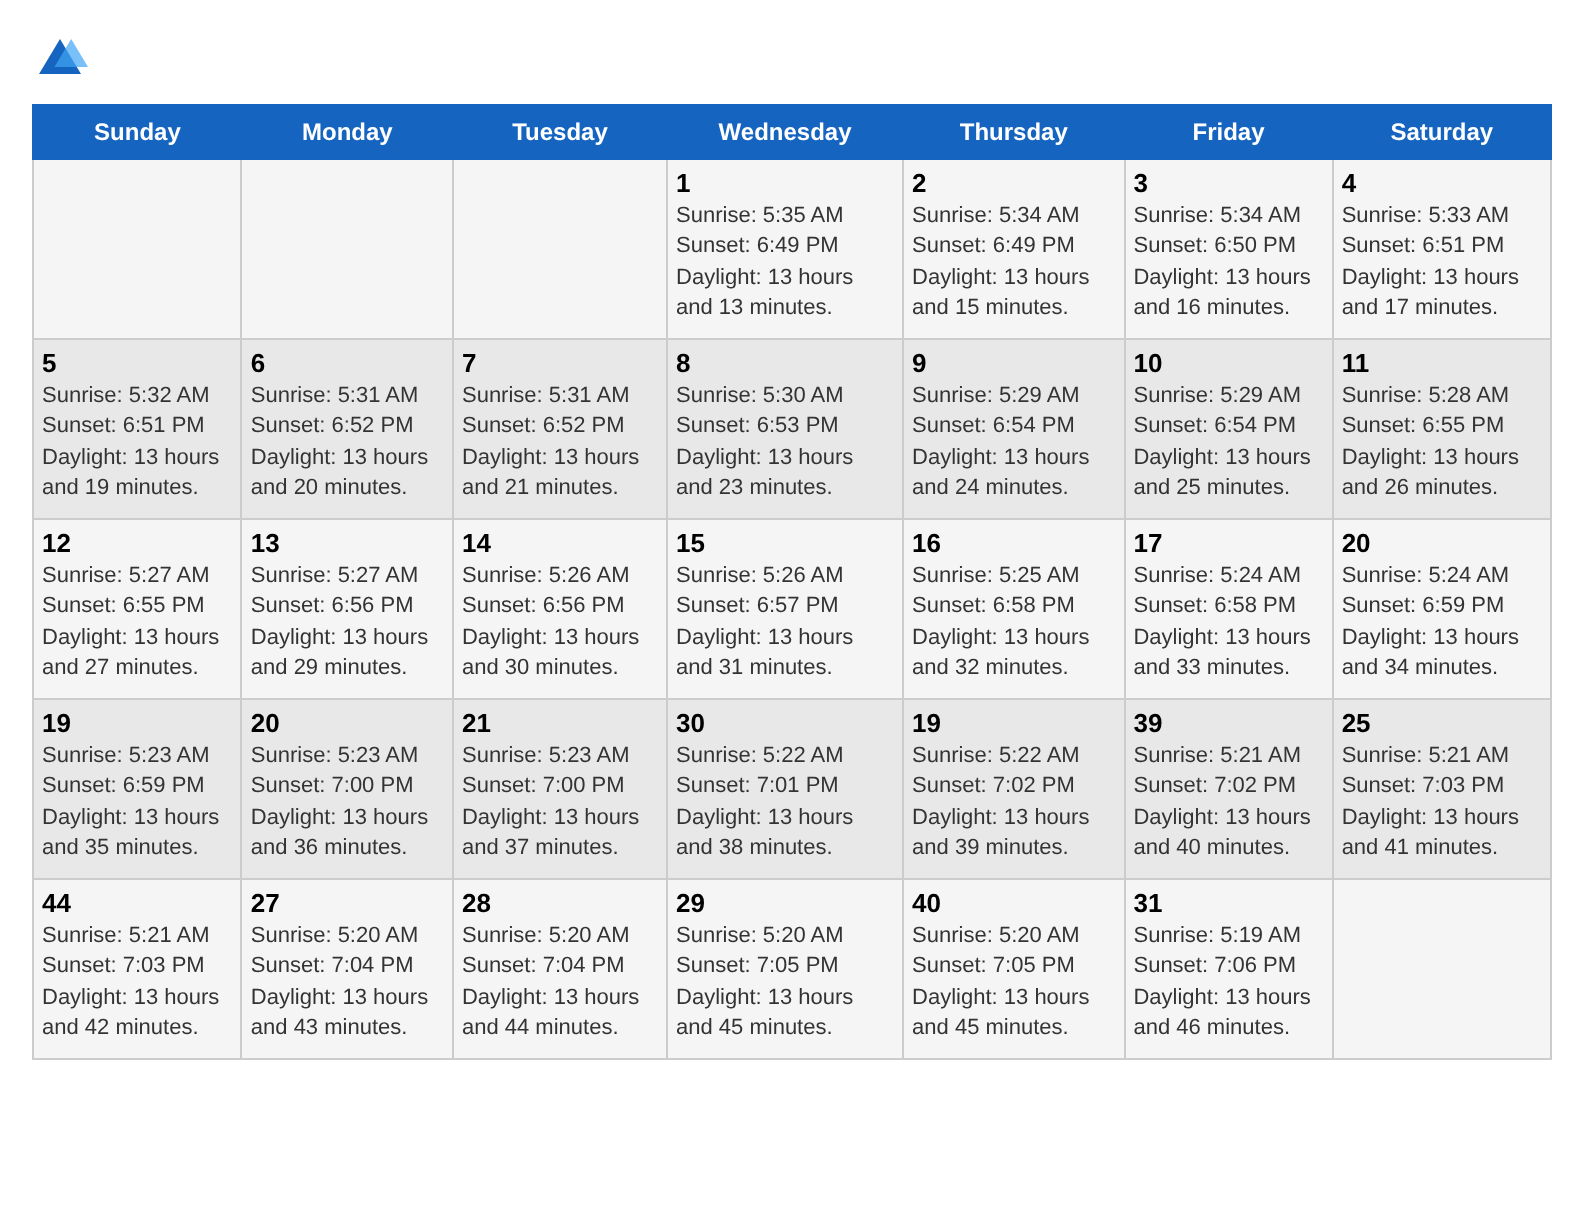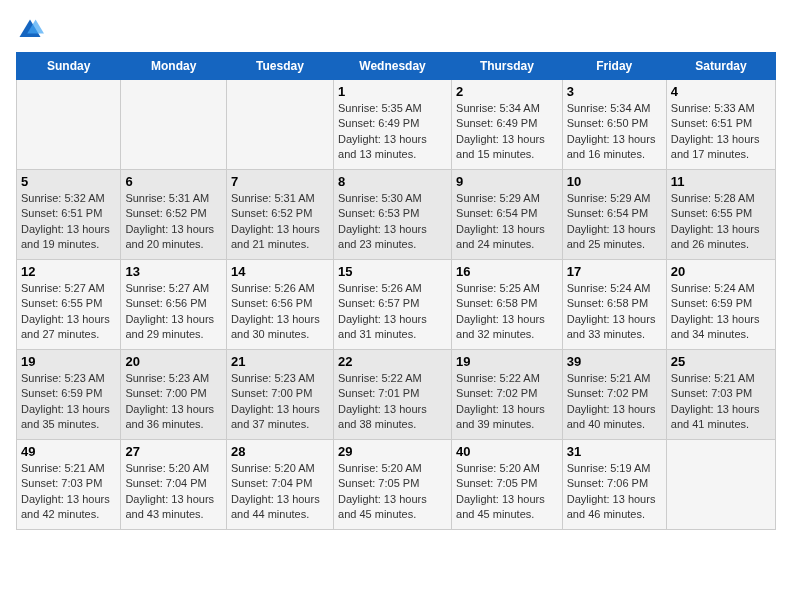--- a/index.html
+++ b/index.html
@@ -210,39 +210,39 @@
         </td>
         <td>
           <span class="day-number">20</span>
           <div class="day-info">Sunrise: 5:23 AM<br>Sunset: 7:00 PM<br>Daylight: 13 hours and 36 minutes.</div>
         </td>
         <td>
           <span class="day-number">21</span>
           <div class="day-info">Sunrise: 5:23 AM<br>Sunset: 7:00 PM<br>Daylight: 13 hours and 37 minutes.</div>
         </td>
         <td>
-          <span class="day-number">22</span>
+          <span class="day-number">30</span>
           <div class="day-info">Sunrise: 5:22 AM<br>Sunset: 7:01 PM<br>Daylight: 13 hours and 38 minutes.</div>
         </td>
         <td>
           <span class="day-number">19</span>
           <div class="day-info">Sunrise: 5:22 AM<br>Sunset: 7:02 PM<br>Daylight: 13 hours and 39 minutes.</div>
         </td>
         <td>
           <span class="day-number">39</span>
           <div class="day-info">Sunrise: 5:21 AM<br>Sunset: 7:02 PM<br>Daylight: 13 hours and 40 minutes.</div>
         </td>
         <td>
           <span class="day-number">25</span>
           <div class="day-info">Sunrise: 5:21 AM<br>Sunset: 7:03 PM<br>Daylight: 13 hours and 41 minutes.</div>
         </td>
       </tr>
       <tr>
         <td>
-          <span class="day-number">49</span>
+          <span class="day-number">44</span>
           <div class="day-info">Sunrise: 5:21 AM<br>Sunset: 7:03 PM<br>Daylight: 13 hours and 42 minutes.</div>
         </td>
         <td>
           <span class="day-number">27</span>
           <div class="day-info">Sunrise: 5:20 AM<br>Sunset: 7:04 PM<br>Daylight: 13 hours and 43 minutes.</div>
         </td>
         <td>
           <span class="day-number">28</span>
           <div class="day-info">Sunrise: 5:20 AM<br>Sunset: 7:04 PM<br>Daylight: 13 hours and 44 minutes.</div>
         </td>

